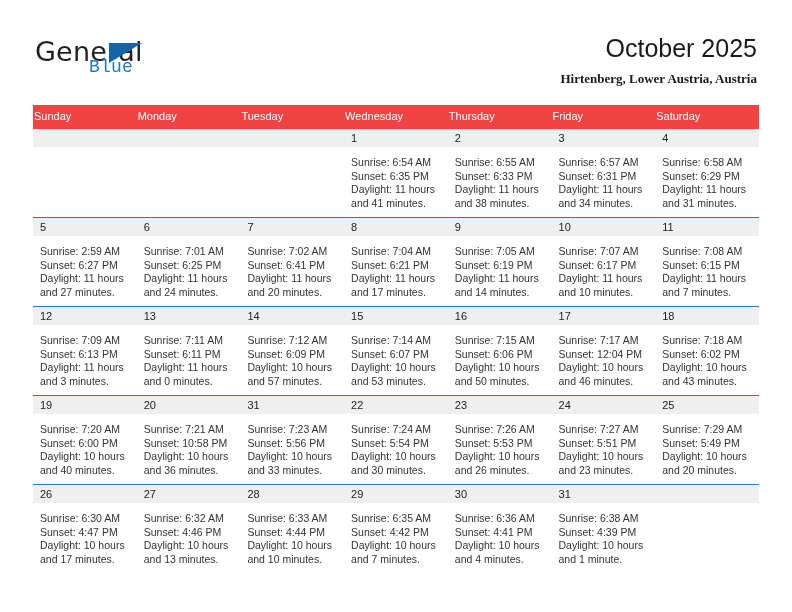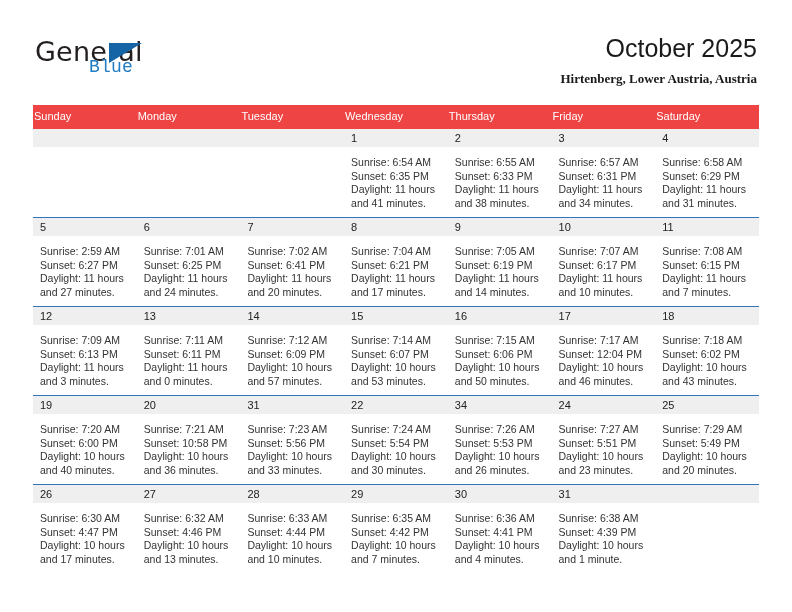--- a/index.html
+++ b/index.html
@@ -459,21 +459,21 @@
                 <div class="cell-body">
                   <div>Sunrise: 7:24 AM</div>
                   <div>Sunset: 5:54 PM</div>
                   <div>Daylight: 10 hours</div>
                   <div>and 30 minutes.</div>
                 </div>
               </div>
             </td>
             <td>
               <div class="cell-inner">
-                <div class="daynum-band">34</div>
+                <div class="daynum-band">23</div>
                 <div class="cell-body">
                   <div>Sunrise: 7:26 AM</div>
                   <div>Sunset: 5:53 PM</div>
                   <div>Daylight: 10 hours</div>
                   <div>and 26 minutes.</div>
                 </div>
               </div>
             </td>
             <td>
               <div class="cell-inner">

